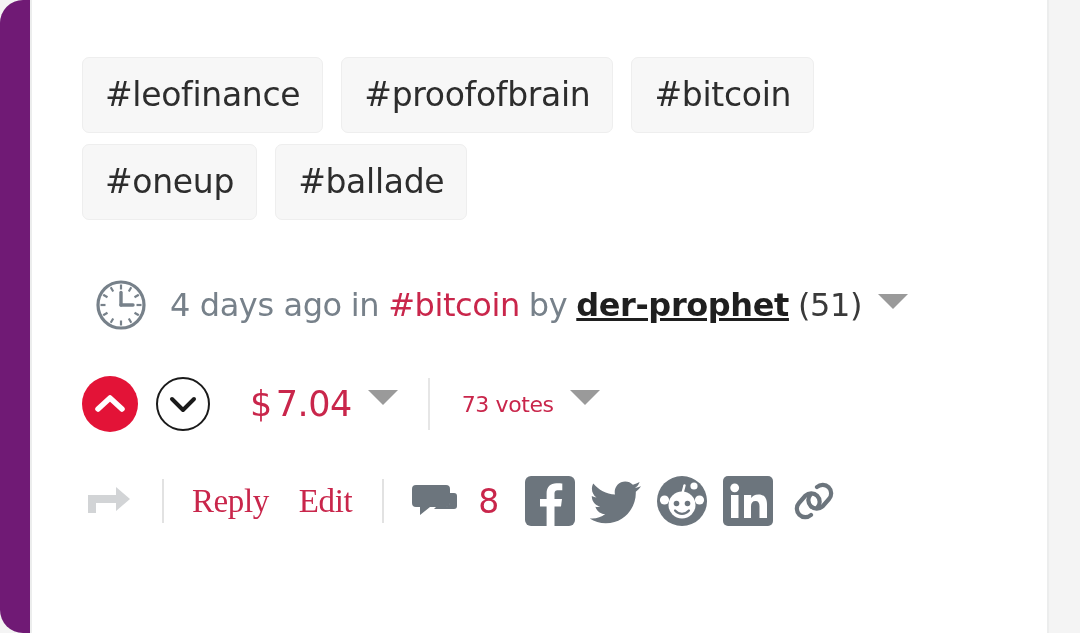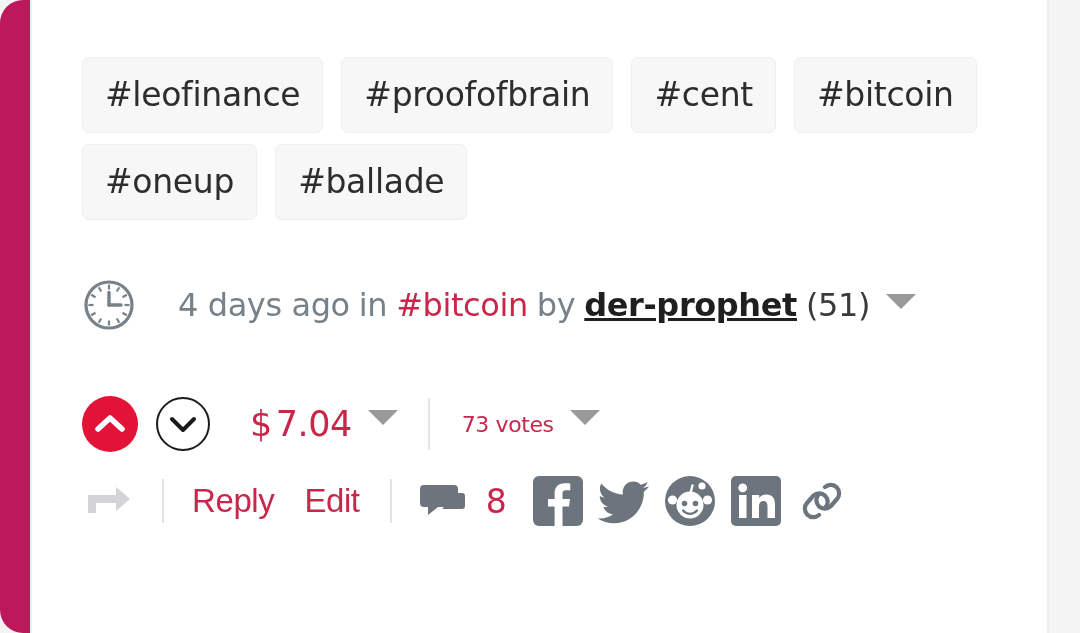--- a/index.html
+++ b/index.html
@@ -11,21 +11,21 @@
     width: 1080px;
     height: 633px;
     background: #f4f4f4;
     font-family: "Liberation Sans", sans-serif;
     overflow: hidden;
   }
   .page {
     position: relative;
     width: 933px;
     height: 633px;
-    background: #be185d;
+    background: #701a75;
     border-radius: 23px;
   }
   .card {
     position: absolute;
     left: 30px;
     top: 0;
     width: 1019px;
     height: 633px;
     background: #ffffff;
     border-left: 2px solid #eceded;
@@ -61,26 +61,25 @@
     letter-spacing: -0.3px;
     font-family: "DejaVu Sans", sans-serif;
     font-weight: 400;
     white-space: nowrap;
     box-sizing: border-box;
   }
 
   
   .meta {
     position: absolute;
-    left: 0;
+    left: 12px;
     top: 272px;
     display: flex;
     align-items: center;
     height: 66px;
-    gap: 20px;
   }
   .clock-icon {
     width: 54px;
     height: 54px;
     flex: 0 0 auto;
     margin-right: 22px;
   }
   .meta-text {
     font-size: 32px;
     color: #77818a;
@@ -112,21 +111,21 @@
     border-top: 15px solid #9a9a9a;
     margin-left: 16px;
     position: relative;
     top: -7px;
   }
 
   
   .vote-row {
     position: absolute;
     left: 0;
-    top: 394px;
+    top: 374px;
     display: flex;
     align-items: center;
     height: 60px;
   }
   .upvote {
     width: 56px;
     height: 56px;
     border-radius: 50%;
     background: #e31337;
     display: flex;
@@ -184,21 +183,21 @@
   .act-divider {
     width: 2px;
     height: 44px;
     background: #e2e2e2;
     margin-left: 28px;
     margin-right: 28px;
   }
   .act-link {
     color: #c9264b;
     font-size: 33px;
-    font-family: Liberation Sans, sans-serif;
+    font-family: Liberation Serif, serif;
     text-decoration: none;
     letter-spacing: -0.4px;
     white-space: nowrap;
     text-align: right;
   }
   .act-link + .act-link { margin-left: 30px; }
   .act-divider2 {
     width: 2px;
     height: 44px;
     background: #e2e2e2;
@@ -229,21 +228,20 @@
 </head>
 <body>
 
 <div class="page">
   <div class="card">
     <div class="inner">
 
       <div class="tags">
         <span class="tag">#leofinance</span>
         <span class="tag">#proofofbrain</span>
-        <span class="tag">#cent</span>
         <span class="tag">#bitcoin</span>
         <span class="tag">#oneup</span>
         <span class="tag">#ballade</span>
       </div>
 
       <div class="meta">
         <span class="clock-icon">
           <svg viewBox="0 0 54 54" width="54" height="54" xmlns="http://www.w3.org/2000/svg">
             <circle cx="27" cy="27" r="23" fill="none" stroke="#77818a" stroke-width="3.2"></circle>
             <g stroke="#77818a" stroke-width="2.2">

